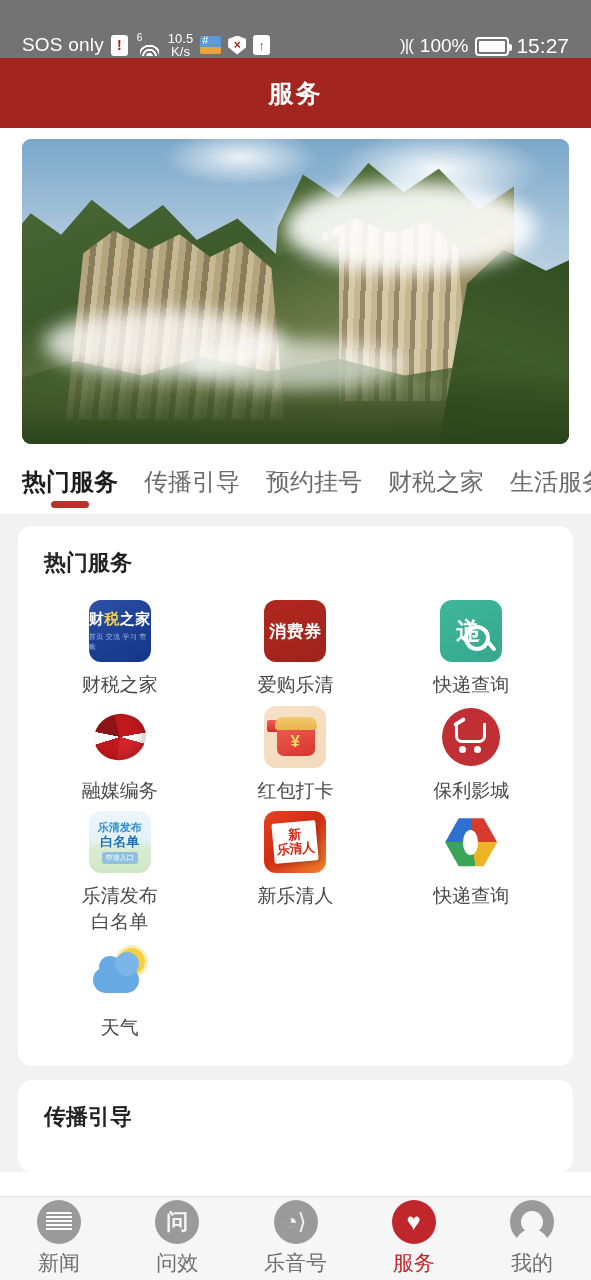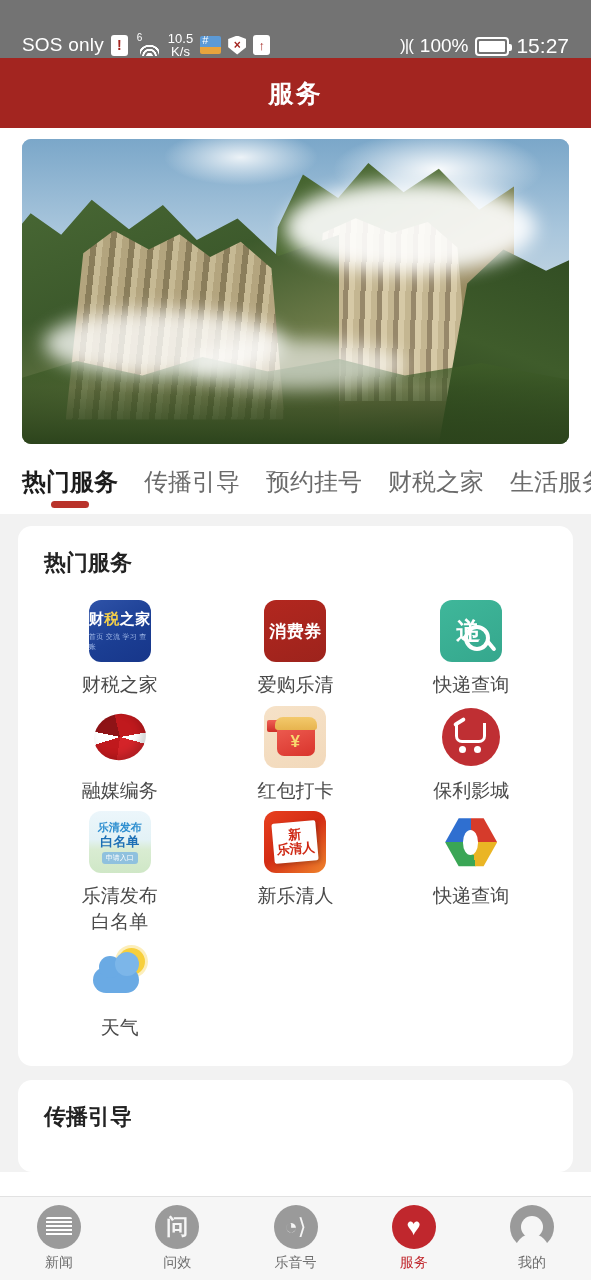--- a/index.html
+++ b/index.html
@@ -257,21 +257,21 @@
 
   
   .tabbar {
     flex: 0 0 84px; background:#f6f6f6; border-top:1px solid #e2e2e2;
     display:flex; align-items:center;
   }
   .nav { flex:1; display:flex; flex-direction:column; align-items:center; gap:5px; cursor:pointer; }
   .nav .ni { width:44px;height:44px;border-radius:50%;background:#9a9a9a; position:relative;
     display:flex;align-items:center;justify-content:center; color:#f6f6f6; }
   .nav.active .ni { background:#c0272d; }
-  .nav .nl { font-size:14px; color:#6e6e6e; }
+  .nav .nl { font-size:21px; color:#6e6e6e; }
   .nav.active .nl { color:#c0272d; }
   .ni-news { background:#fff; width:26px;height:20px; border-radius:2px;
     background: repeating-linear-gradient(#fff 0 2px, #9a9a9a 2px 4px); }
   .ni-ask { font-size:22px; font-weight:bold; }
   .ni-sound { font-size:22px; }
   .ni-heart { font-size:24px; color:#fff; }
   .ni-me { width:22px;height:22px;border-radius:50%;background:#f6f6f6; position:relative; }
   .ni-me::after{content:"";position:absolute;left:-6px;top:18px;width:34px;height:20px;border-radius:17px 17px 0 0;background:#f6f6f6;}
 </style>
 </head>

